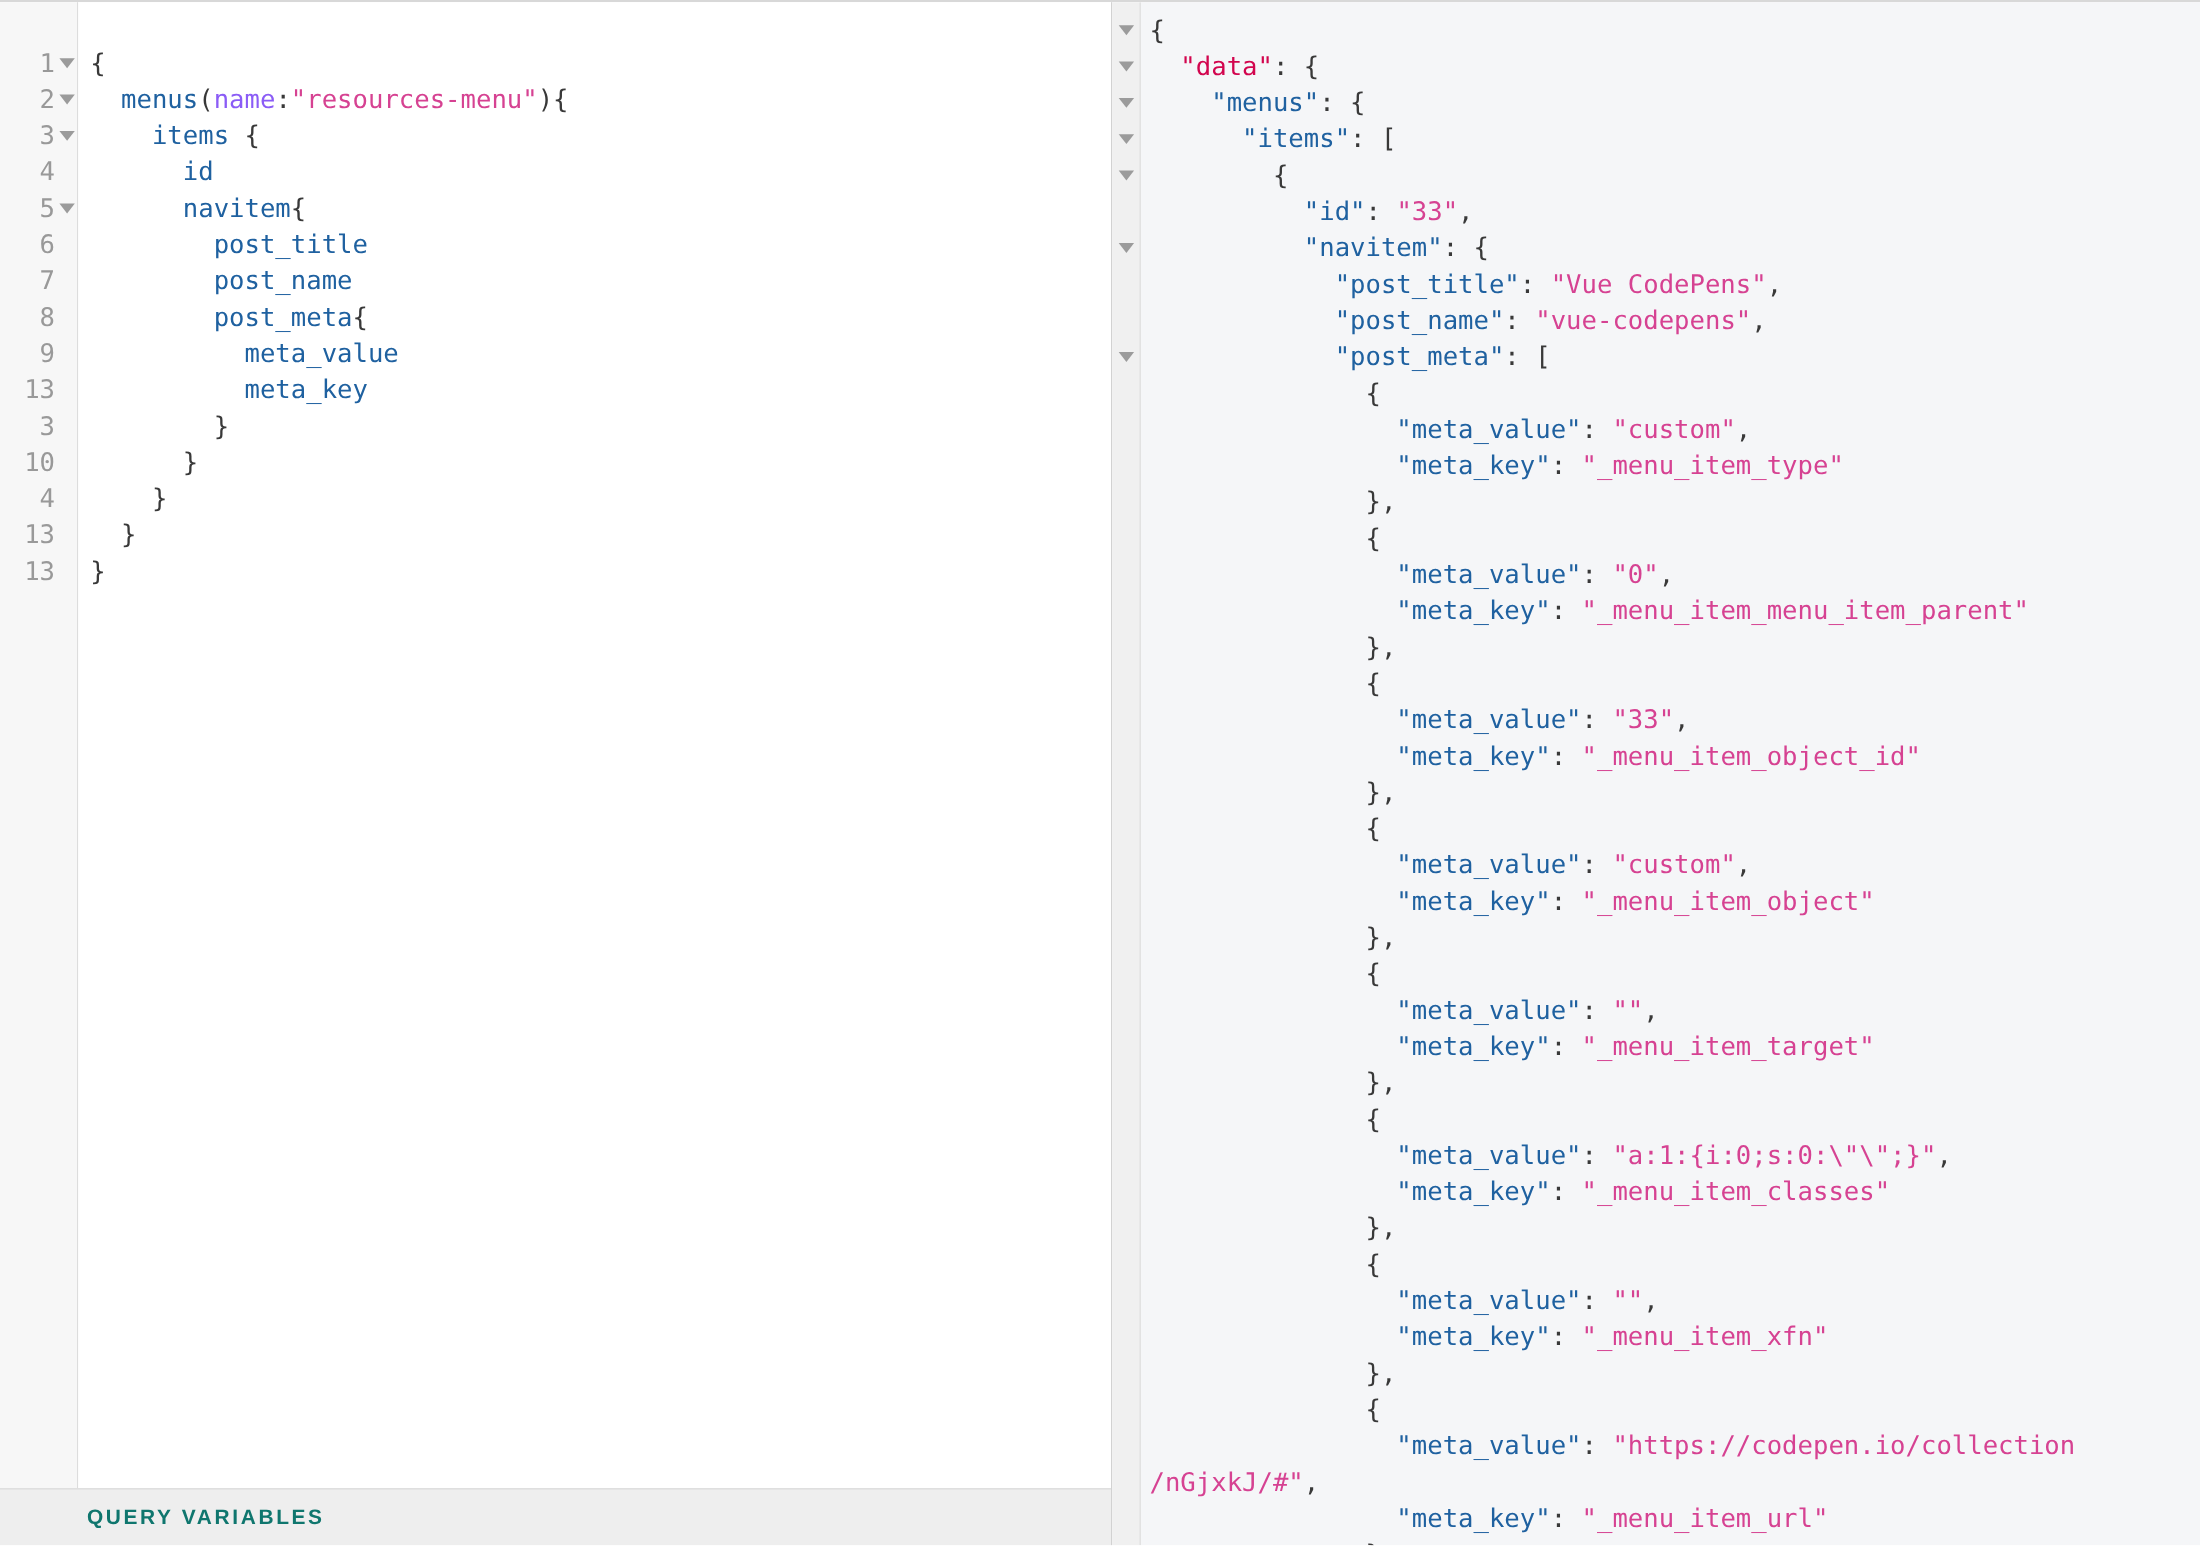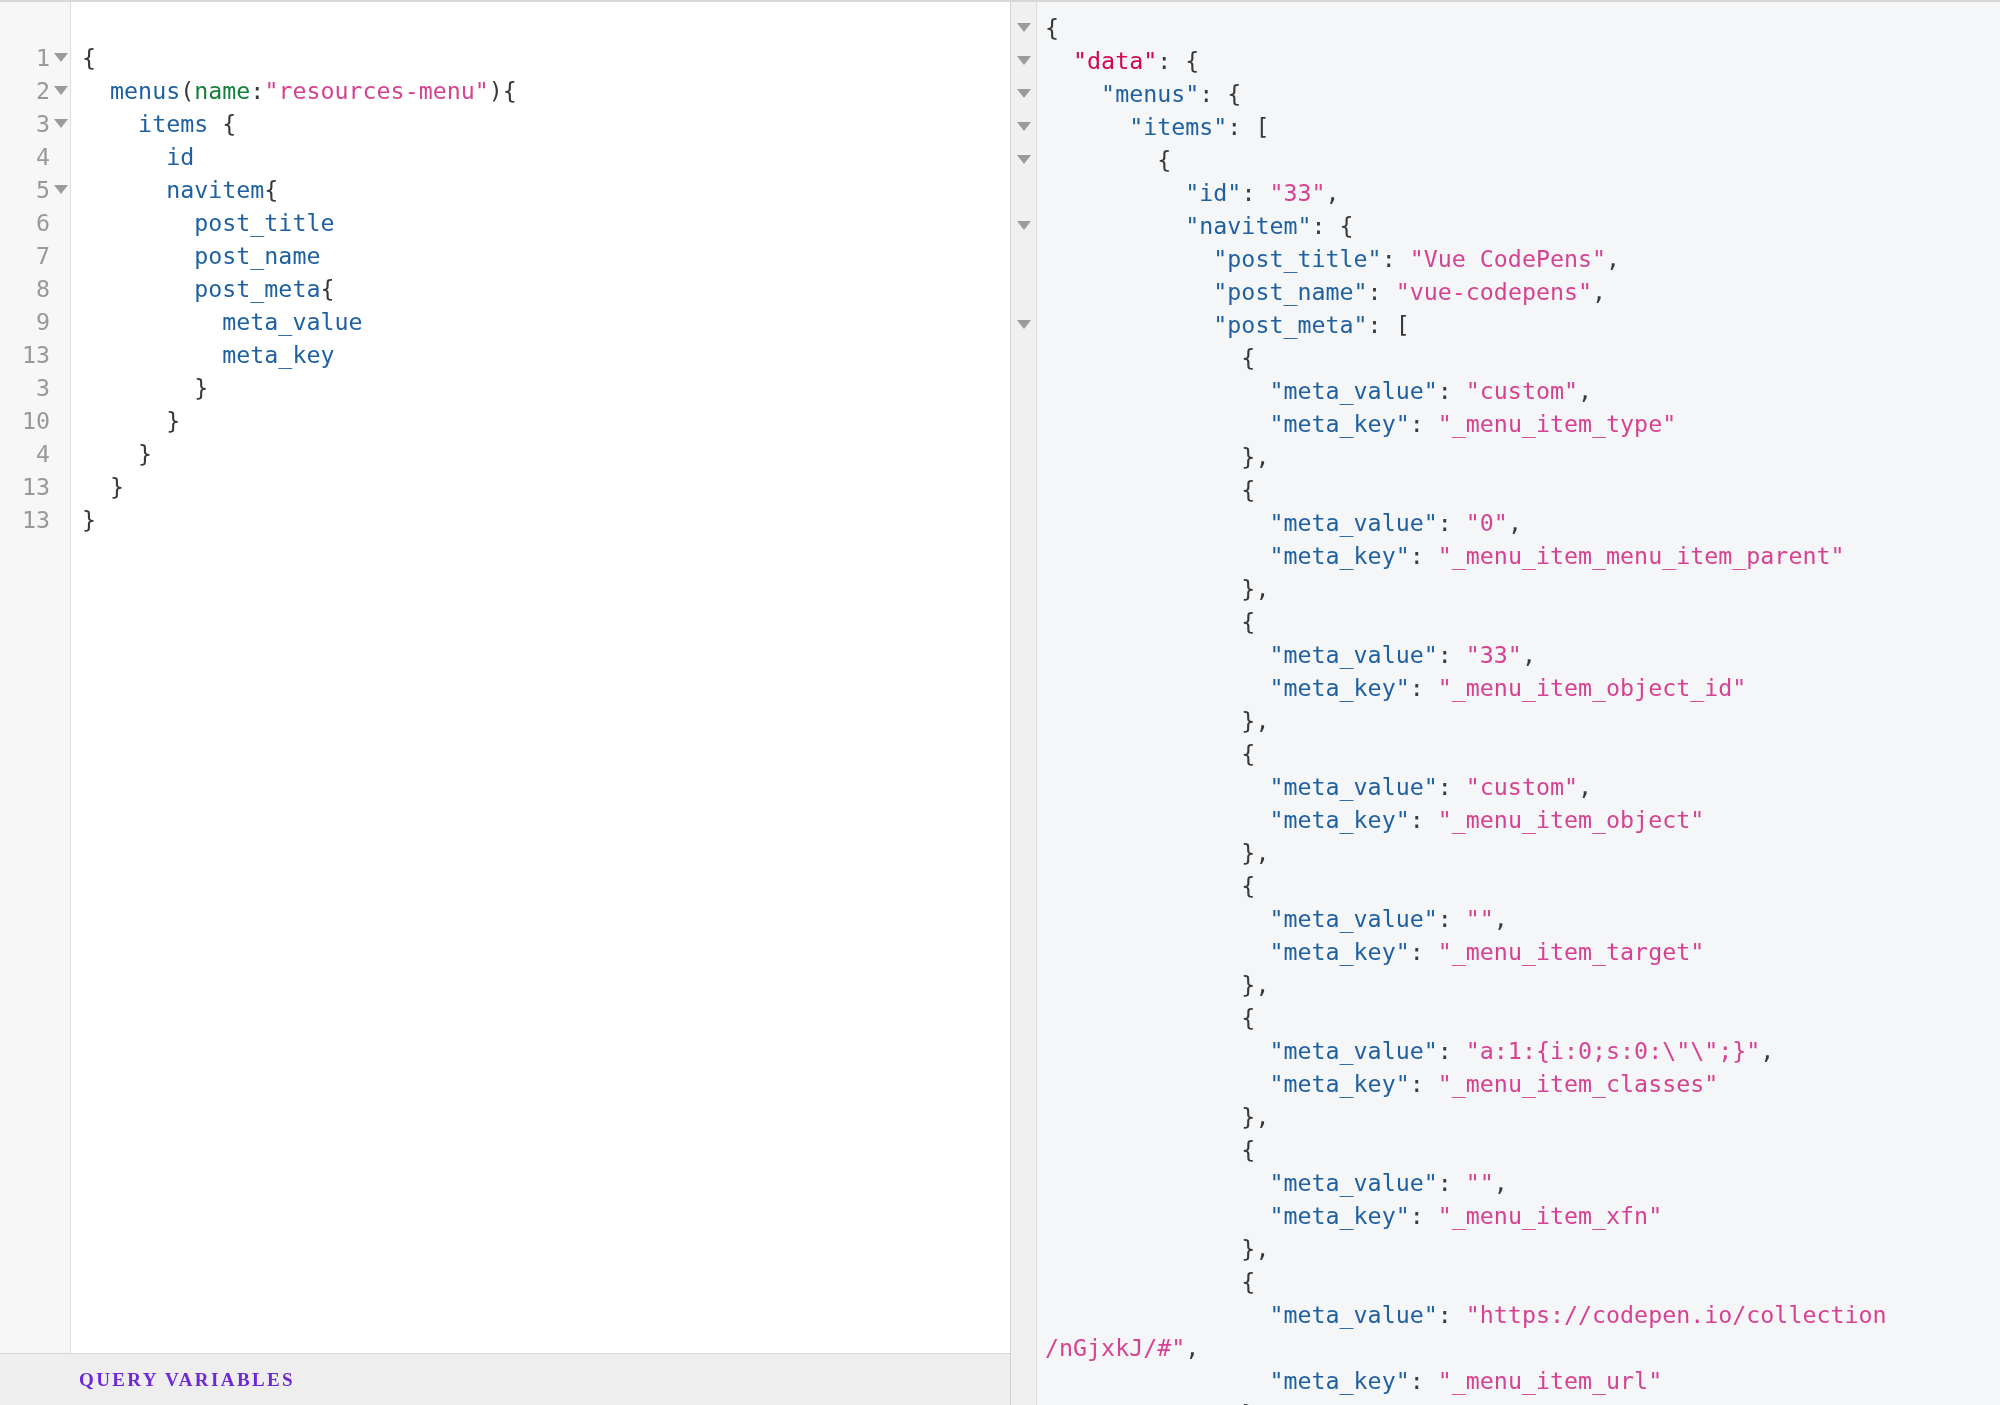--- a/index.html
+++ b/index.html
@@ -19,37 +19,37 @@
   .tri{width:0;height:0;border-left:7px solid transparent;border-right:7px solid transparent;
        border-top:9px solid #9b9b9b;}
   #q-code{position:absolute;left:72px;top:39px;right:0;white-space:pre;
           font-size:23.3px;line-height:33px;padding-left:10px;}
   .c-row{height:33px;}
 
   
   .var-title{position:absolute;left:0;bottom:0;width:1010px;height:52px;background:#eeeeee;
              border-top:1px solid #d6d6d6;box-sizing:border-box;display:flex;align-items:center;
              padding-left:79px;}
-  .var-title span{font-family:Liberation Serif, serif;font-weight:bold;
-                  font-size:19px;letter-spacing:2.4px;color:#6d28d9;}
+  .var-title span{font-family:Liberation Sans, sans-serif;font-weight:bold;
+                  font-size:19px;letter-spacing:2.4px;color:#0f766e;}
 
   
   .right-pane{position:absolute;left:1010px;top:2px;width:990px;height:1403px;
               background:#f5f6f8;border-left:1px solid #d2d2d2;box-sizing:border-box;overflow:hidden;}
   .r-gutter-bg{position:absolute;left:0;top:0;height:100%;width:25px;background:#f0f0f0;
                border-right:1px solid #dcdcdc;box-sizing:content-box;}
   #r-gutter{position:absolute;left:0;top:9px;width:25px;}
   .rg-row{height:33px;display:flex;justify-content:center;align-items:center;}
   #r-code{position:absolute;left:26px;top:9px;right:0;white-space:pre;
           font-size:23.3px;line-height:33px;padding-left:8px;}
 
   
   .tk-k{color:#1F61A0;text-align:center;}   
   .tk-s{color:#D64292;}   
-  .tk-a{color:#15803d;margin-top:24px;}   
+  .tk-a{color:#8b5cf6;margin-top:24px;}   
   .tk-d{color:#D2054E;}   
   .tk-p{color:#393939;}   
 </style>
 </head>
 <body>
 
 <div id="app">
   <div class="top-border"></div>
 
   <div class="left-pane">

